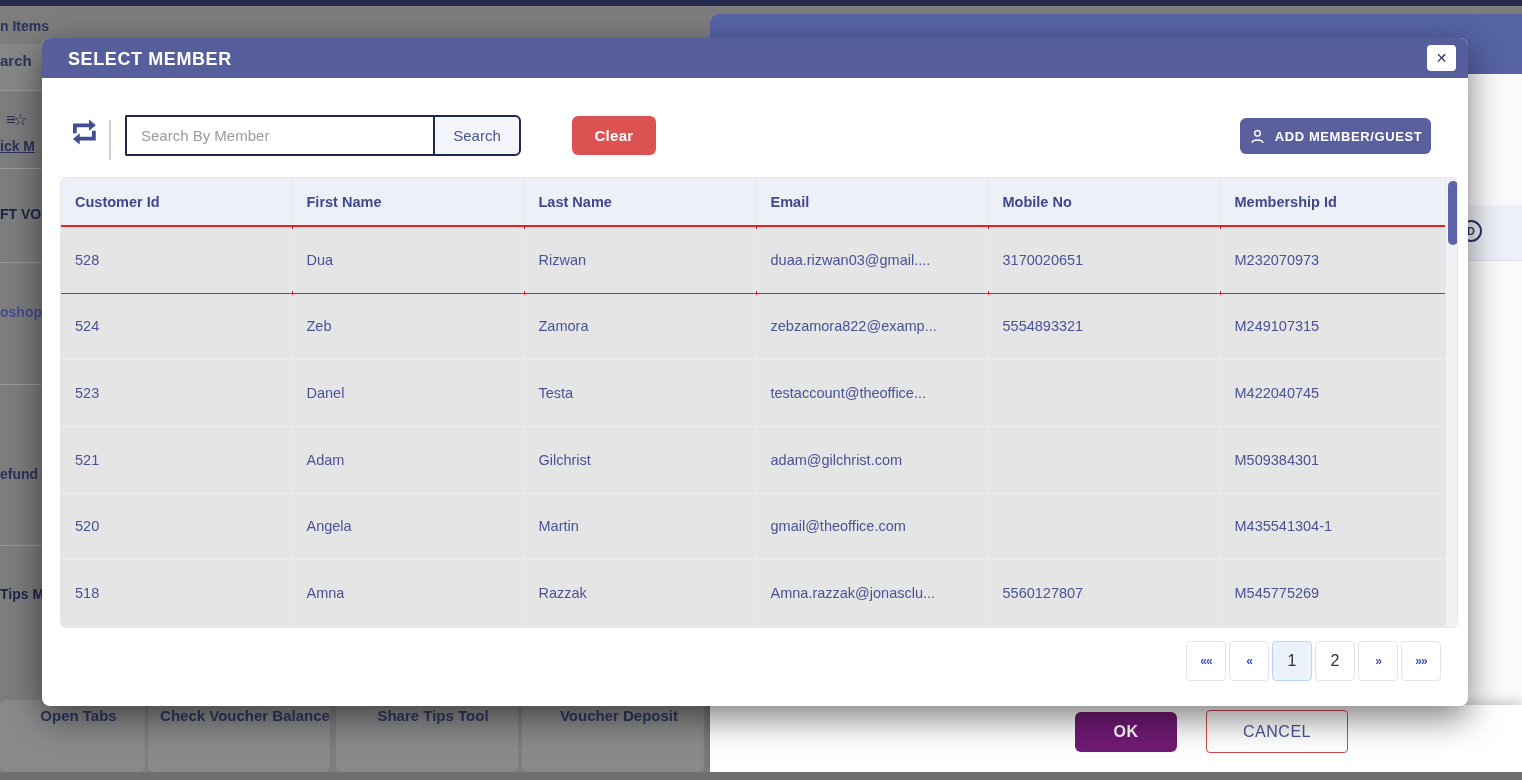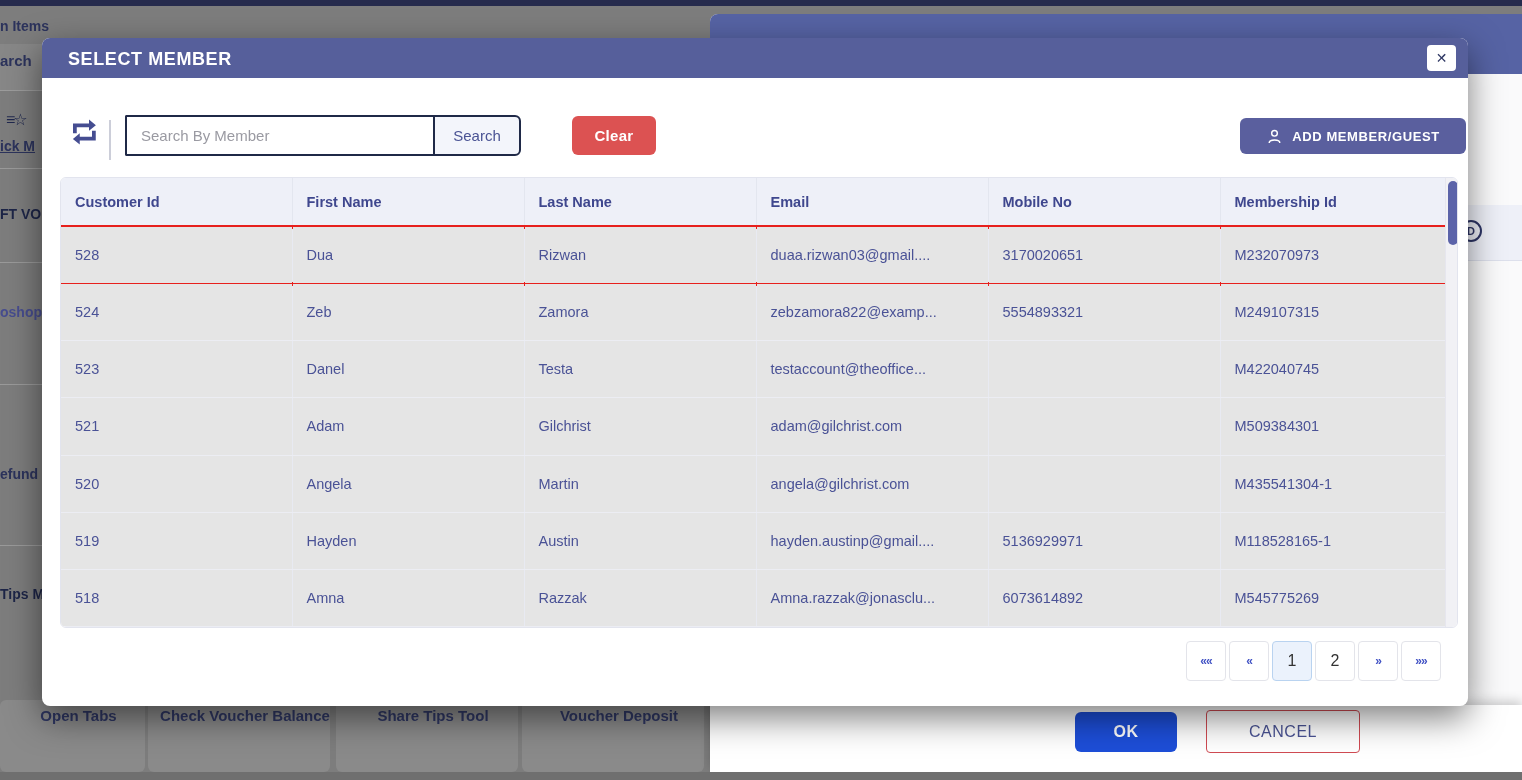--- a/index.html
+++ b/index.html
@@ -31,23 +31,23 @@
   .under-dialog{left:710px;top:14px;width:812px;height:758px;background:#fafafb;
     border-top-left-radius:8px;z-index:2;}
   .under-header{position:absolute;left:0;top:0;width:100%;height:60px;background:#5663a4;
     border-top-left-radius:8px;}
   .under-band{position:absolute;left:0;top:191px;width:100%;height:55px;background:#eef0f8;
     border-bottom:1px solid #dde0ec;}
   .under-avatar{position:absolute;left:750px;top:206px;width:18px;height:18px;border:2px solid #2d3566;
     border-radius:50%;color:#2d3566;font-size:11px;font-weight:bold;text-align:center;line-height:18px;}
   .under-footer{position:absolute;left:0;top:691px;width:100%;height:67px;background:#ffffff;
     box-shadow:0 -4px 10px rgba(0,0,0,0.18);}
-  .ok-btn{position:absolute;left:365px;top:7px;width:102px;height:40px;background:#1d4ed8;border:none;
+  .ok-btn{position:absolute;left:365px;top:7px;width:102px;height:40px;background:#701a75;border:none;
     border-radius:6px;color:#fff;font-weight:bold;font-size:16px;font-family:inherit;letter-spacing:.5px;}
-  .cancel-btn{position:absolute;left:496px;top:5px;width:154px;height:43px;background:#fff;
+  .cancel-btn{position:absolute;left:496px;top:5px;width:142px;height:43px;background:#fff;
     border:1px solid #d04a52;border-radius:4px;color:#4a5394;font-size:16px;font-family:inherit;letter-spacing:.5px;}
 
   .bottom-strip{left:0;top:772px;width:1522px;height:8px;background:#6f6f6f;z-index:3;}
 
   
   .modal{left:42px;top:38px;width:1426px;height:668px;background:#ffffff;border-radius:8px;
     box-shadow:0 12px 34px rgba(0,0,0,0.5);z-index:10;}
   .modal-header{position:absolute;left:0;top:0;width:100%;height:40px;background:#565f9b;
     border-radius:8px 8px 0 0;}
   .modal-title{position:absolute;left:26px;top:11px;color:#ffffff;font-weight:bold;font-size:18px;
@@ -60,21 +60,21 @@
   .repeat-icon{position:absolute;left:26px;top:79px;width:32px;height:30px;}
   .toolbar-divider{position:absolute;left:67px;top:82px;width:2px;height:40px;background:#ccced9;}
   .search-group{position:absolute;left:83px;top:77px;display:flex;height:41px;}
   .search-input{width:308px;height:41px;border:2px solid #1f2947;border-right:none;border-radius:2px 0 0 2px;
     padding:0 14px;font-size:15px;font-family:inherit;color:#333;box-sizing:border-box;outline:none;}
   .search-input::placeholder{color:#9a9aa2;}
   .search-btn{width:88px;height:41px;border:2px solid #1f2947;background:#f3f5fb;color:#4a5394;
     font-size:15px;font-family:inherit;border-radius:0 6px 6px 0;box-sizing:border-box;}
   .clear-btn{position:absolute;left:530px;top:78px;width:84px;height:39px;background:#dc5252;border:none;
     border-radius:6px;color:#fff;font-weight:bold;font-size:15px;font-family:inherit;letter-spacing:.3px;}
-  .add-member-btn{position:absolute;left:1198px;top:80px;width:226px;height:36px;background:#5a5f9e;border:none;
+  .add-member-btn{position:absolute;left:1198px;top:80px;width:191px;height:36px;background:#5a5f9e;border:none;
     border-radius:6px;color:#fff;font-weight:bold;font-size:13px;font-family:inherit;letter-spacing:.6px;
     display:flex;align-items:center;justify-content:center;gap:9px;}
 
   
   .table-wrap{position:absolute;left:18px;top:139px;width:1398px;height:451px;border:1px solid #e2e4ee;
     border-radius:6px;box-sizing:border-box;overflow:hidden;display:flex;}
   table{border-collapse:collapse;table-layout:fixed;width:1384px;}
   col.c0{width:231px}col.c1{width:232px}col.c2{width:232px}col.c3{width:232px}col.c4{width:232px}col.c5{width:225px}
   thead th{height:48px;background:#eef0f8;color:#3f478e;font-size:14.5px;font-weight:bold;text-align:left;
     padding:0 14px;border-bottom:1px solid #e2e4ee;border-right:1px solid #e3e6ef;}
@@ -220,38 +220,30 @@
           <td>Adam</td>
           <td>Gilchrist</td>
           <td>adam@gilchrist.com</td>
           <td></td>
           <td>M509384301</td>
         </tr>
           <tr>
           <td>520</td>
           <td>Angela</td>
           <td>Martin</td>
-          <td>angela@gilchrist.com</td>
+          <td>gmail@theoffice.com</td>
           <td></td>
           <td>M435541304-1</td>
-        </tr>
-          <tr>
-          <td>519</td>
-          <td>Hayden</td>
-          <td>Austin</td>
-          <td>hayden.austinp@gmail....</td>
-          <td>5136929971</td>
-          <td>M118528165-1</td>
         </tr>
           <tr>
           <td>518</td>
           <td>Amna</td>
           <td>Razzak</td>
           <td>Amna.razzak@jonasclu...</td>
-          <td>6073614892</td>
+          <td>5560127807</td>
           <td>M545775269</td>
         </tr>
         </tbody>
     </table>
     <div class="scroll-track">
       <div class="scroll-thumb"></div>
     </div>
   </div>
 
   <div class="pagination">

